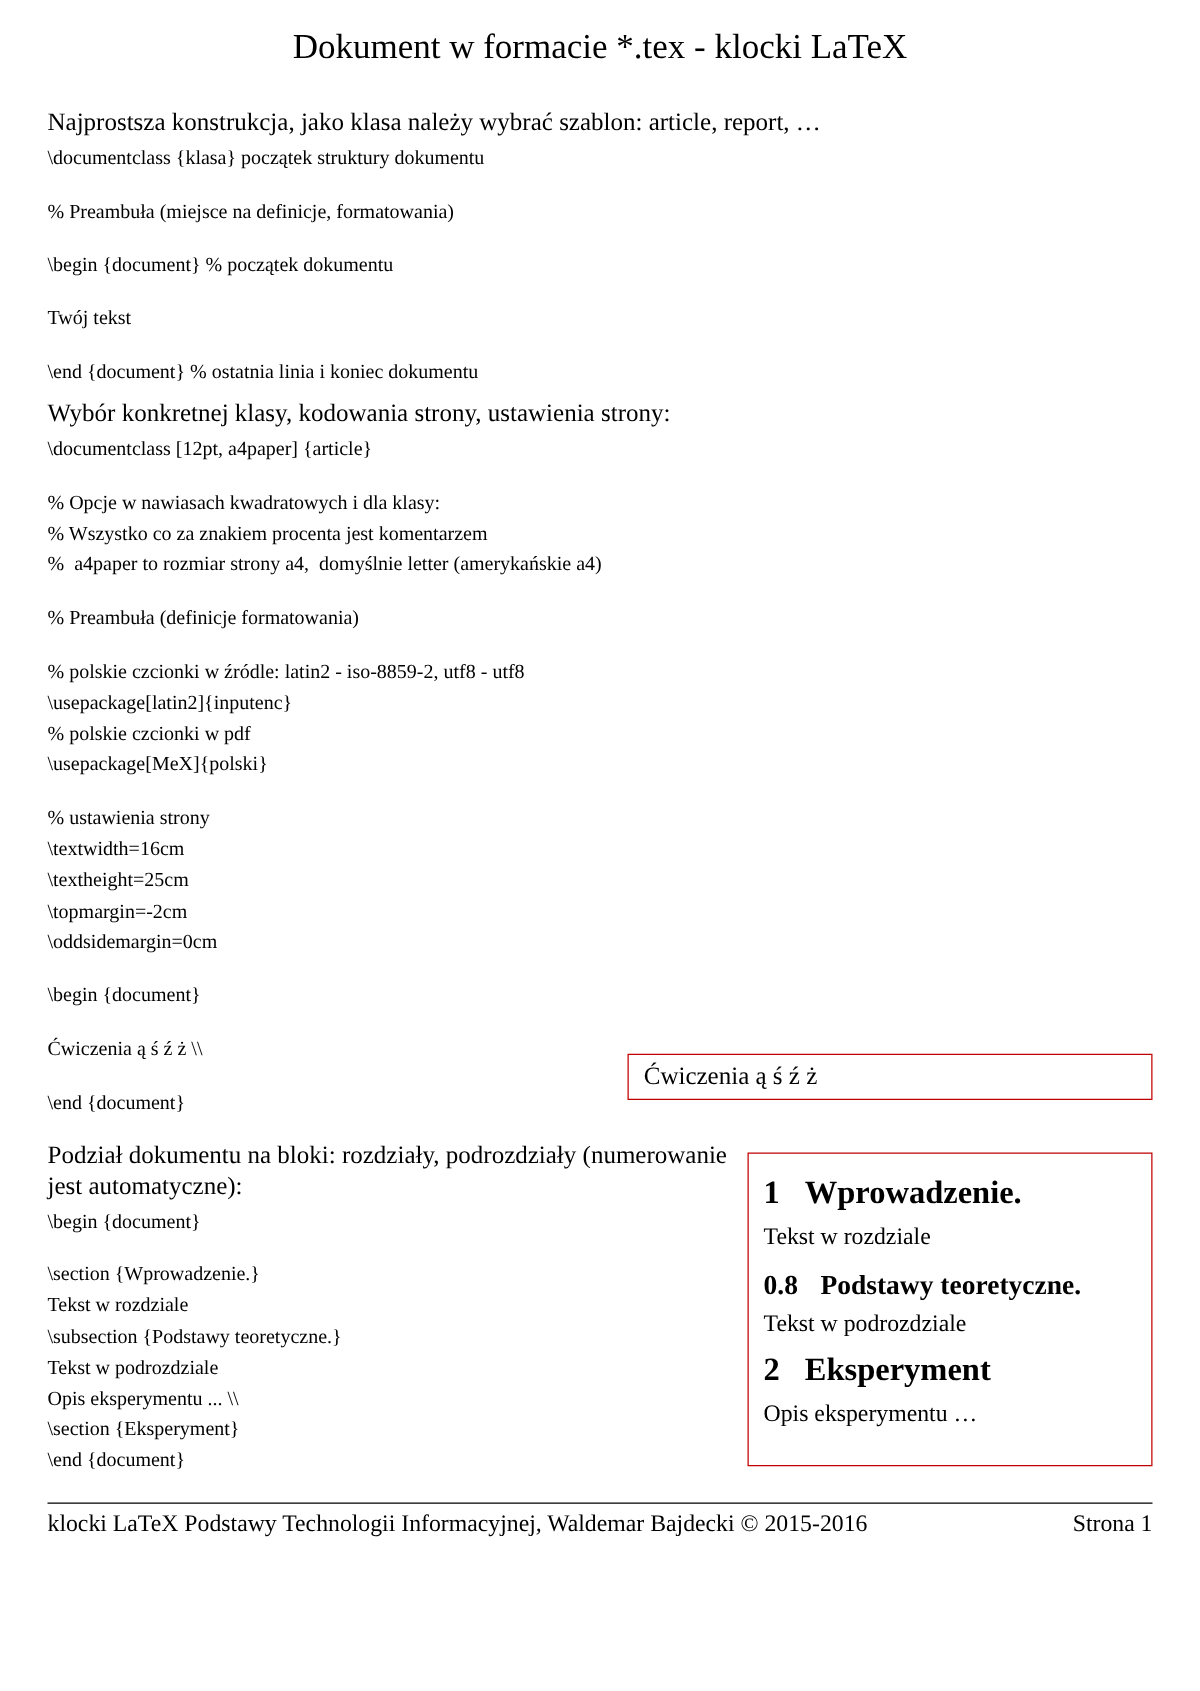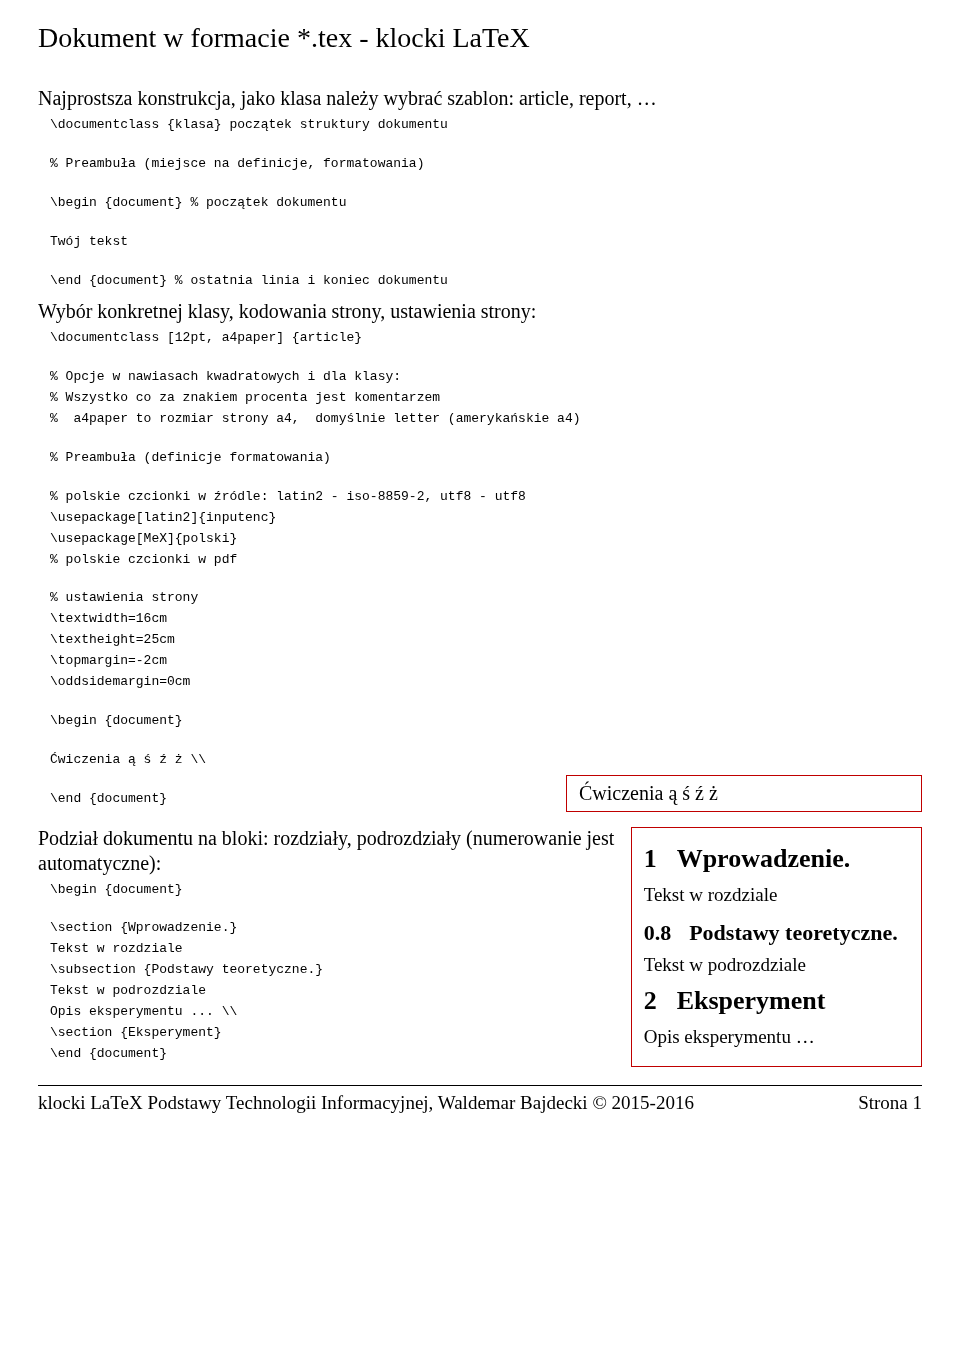--- a/index.html
+++ b/index.html
@@ -10,43 +10,44 @@
     color: #000;
     width: 960px;
   }
   .page {
     padding: 22px 38px 12px 38px;
     box-sizing: border-box;
   }
   .title {
     font-size: 28px;
     margin-bottom: 32px;
+    text-align: center;
   }
   .para {
     font-size: 20px;
     margin: 10px 0 6px 0;
     line-height: 1.25;
   }
   .bold { font-weight: normal; }
   .mono {
-    font-family: Liberation Mono, monospace;
-    font-size: 13px;
+    font-family: Liberation Serif, serif;
+    font-size: 16px;
     white-space: pre-wrap;
     line-height: 1.3;
-    margin: 4px 12px;
+    margin: 4px 0;
   }
   .gap { height: 14px; }
 
   .two-col {
     display: flex;
-    align-items: flex-end;
+    align-items: center;
     gap: 16px;
   }
   .two-col .left { flex: 1 1 auto; }
-  .two-col .right { width: 356px; }
+  .two-col .right { width: 420px; }
 
   .result-box {
     border: 1px solid #c00000;
     padding: 6px 12px;
     background: #fff;
     font-family: "Times New Roman", serif;
     font-size: 20px;
     box-sizing: border-box;
   }
   .result-box .h1 {
@@ -106,22 +107,22 @@
   <div class="mono">\documentclass [12pt, a4paper] {article}</div>
   <div class="gap"></div>
   <div class="mono">% Opcje w nawiasach kwadratowych i dla klasy:</div>
   <div class="mono">% Wszystko co za znakiem procenta jest komentarzem</div>
   <div class="mono">%  a4paper to rozmiar strony a4,  domyślnie letter (amerykańskie a4)</div>
   <div class="gap"></div>
   <div class="mono">% Preambuła (definicje formatowania)</div>
   <div class="gap"></div>
   <div class="mono">% polskie czcionki w źródle: latin2 - iso-8859-2, utf8 - utf8</div>
   <div class="mono">\usepackage[latin2]{inputenc}</div>
+  <div class="mono">% polskie czcionki w pdf</div>
   <div class="mono">\usepackage[MeX]{polski}</div>
-  <div class="mono">% polskie czcionki w pdf</div>
   <div class="gap"></div>
   <div class="mono">% ustawienia strony</div>
   <div class="mono">\textwidth=16cm</div>
   <div class="mono">\textheight=25cm</div>
   <div class="mono">\topmargin=-2cm</div>
   <div class="mono">\oddsidemargin=0cm</div>
   <div class="gap"></div>
   <div class="mono">\begin {document}</div>
   <div class="gap"></div>
 
@@ -149,21 +150,21 @@
       <div class="gap"></div>
       <div class="mono">\section {Wprowadzenie.}</div>
       <div class="mono">Tekst w rozdziale</div>
       <div class="mono">\subsection {Podstawy teoretyczne.}</div>
       <div class="mono">Tekst w podrozdziale</div>
       <div class="mono">Opis eksperymentu ... \\</div>
       <div class="mono">\section {Eksperyment}</div>
       <div class="mono">\end {document}</div>
     </div>
     <div class="right">
-      <div class="result-box" style="padding-bottom:10px">
+      <div class="result-box" style="padding-bottom:21px">
         <div class="h1">
           <span class="num">1</span><span>Wprowadzenie.</span>
         </div>
         <div class="ptxt">Tekst w rozdziale</div>
         <div class="h2">
           <span class="num">0.8</span><span>Podstawy teoretyczne.</span>
         </div>
         <div class="ptxt">Tekst w podrozdziale</div>
         <div class="h1">
           <span class="num">2</span><span>Eksperyment</span>

